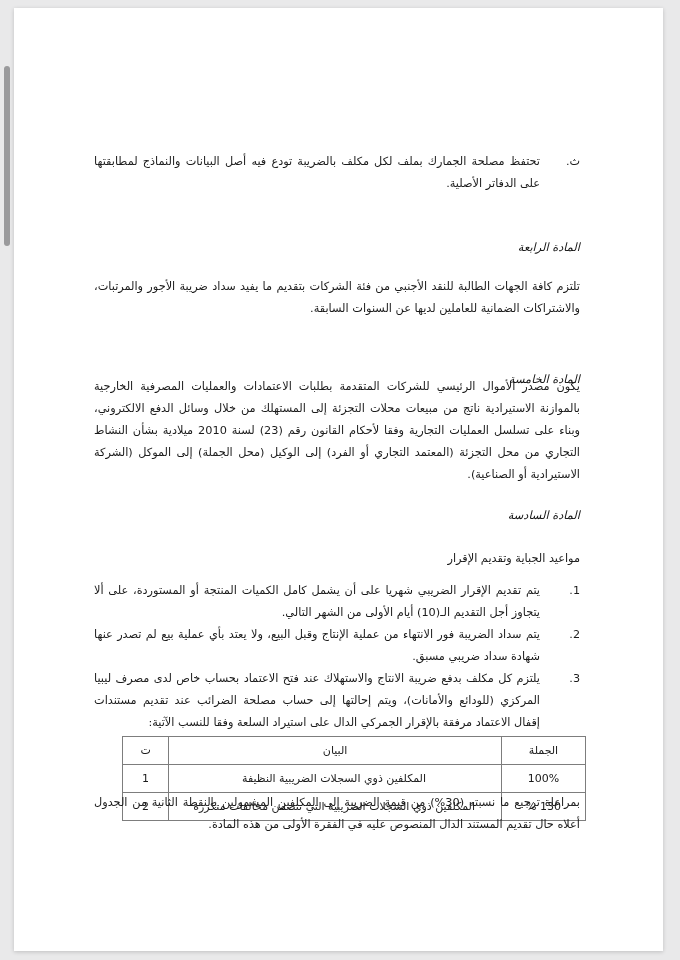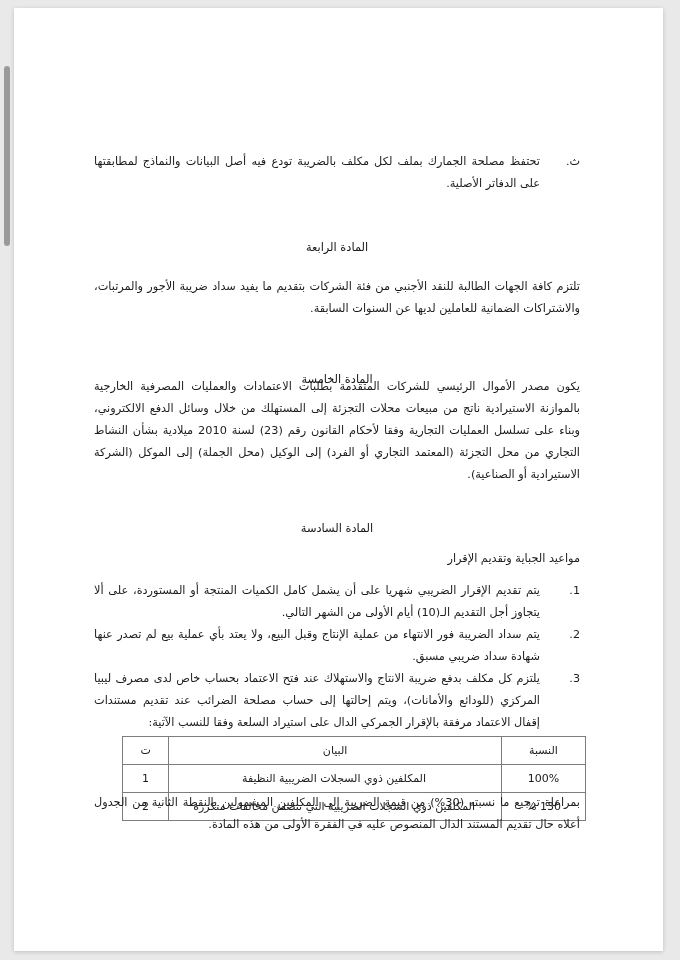--- a/index.html
+++ b/index.html
@@ -70,22 +70,23 @@
     text-align: justify;
     text-justify: inter-word;
     letter-spacing: 0px;
   }
 
   .center {
   }
 
   .heading {
     font-size: 11.4px;
-    text-align: center;
+    text-align: right;
     color: #161616;
+    font-style: italic;
   }
 
   
   .li {
     position: absolute;
     right: 83px;
     width: 486px;
     color: #1b1b1b;
     font-size: 11.3px;
     line-height: 1.95;
@@ -146,42 +147,42 @@
         <span class="marker">ث.</span>
         <span class="li-body">تحتفظ مصلحة الجمارك بملف لكل مكلف بالضريبة تودع فيه أصل البيانات والنماذج لمطابقتها على الدفاتر الأصلية.</span>
       </div>
 
       <div class="block heading" style="top:228px;">المادة الرابعة</div>
       <div class="block" style="top:268px;">تلتزم كافة الجهات الطالبة للنقد الأجنبي من فئة الشركات بتقديم ما يفيد سداد ضريبة الأجور والمرتبات، والاشتراكات الضمانية للعاملين لديها عن السنوات السابقة.</div>
 
       <div class="block heading" style="top:320px;margin-top:40px;">المادة الخامسة</div>
       <div class="block" style="top:368px;">يكون مصدر الأموال الرئيسي للشركات المتقدمة بطلبات الاعتمادات والعمليات المصرفية الخارجية بالموازنة الاستيرادية ناتج من مبيعات محلات التجزئة إلى المستهلك من خلال وسائل الدفع الالكتروني، وبناء على تسلسل العمليات التجارية وفقا لأحكام القانون رقم (23) لسنة 2010 ميلادية بشأن النشاط التجاري من محل التجزئة (المعتمد التجاري أو الفرد) إلى الوكيل (محل الجملة) إلى الموكل (الشركة الاستيرادية أو الصناعية).</div>
 
-      <div class="block heading" style="top:509px;">المادة السادسة</div>
+      <div class="block heading" style="top:496px;">المادة السادسة</div>
       <div class="block center" style="top:540px;">مواعيد الجباية وتقديم الإقرار</div>
 
       <div class="li" style="top:572px;">
         <span class="marker">1.</span>
         <span class="li-body">يتم تقديم الإقرار الضريبي شهريا على أن يشمل كامل الكميات المنتجة أو المستوردة، على ألا يتجاوز أجل التقديم الـ(10) أيام الأولى من الشهر التالي.</span>
       </div>
 
       <div class="li" style="top:616px;">
         <span class="marker">2.</span>
         <span class="li-body">يتم سداد الضريبة فور الانتهاء من عملية الإنتاج وقبل البيع، ولا يعتد بأي عملية بيع لم تصدر عنها شهادة سداد ضريبي مسبق.</span>
       </div>
 
       <div class="li" style="top:660px;">
         <span class="marker">3.</span>
         <span class="li-body">يلتزم كل مكلف بدفع ضريبة الانتاج والاستهلاك عند فتح الاعتماد بحساب خاص لدى مصرف ليبيا المركزي (للودائع والأمانات)، ويتم إحالتها إلى حساب مصلحة الضرائب عند تقديم مستندات إقفال الاعتماد مرفقة بالإقرار الجمركي الدال على استيراد السلعة وفقا للنسب الآتية:</span>
       </div>
 
       <table id="rates-table">
         <thead>
           <tr>
-            <th class="col-rate">النسبة</th>
+            <th class="col-rate">الجملة</th>
             <th class="col-desc">البيان</th>
             <th class="col-idx">ت</th>
           </tr>
         </thead>
         <tbody>
           <tr>
             <td class="col-rate num">100%</td>
             <td class="col-desc">المكلفين ذوي السجلات الضريبية النظيفة</td>
             <td class="col-idx num">1</td>
           </tr>

